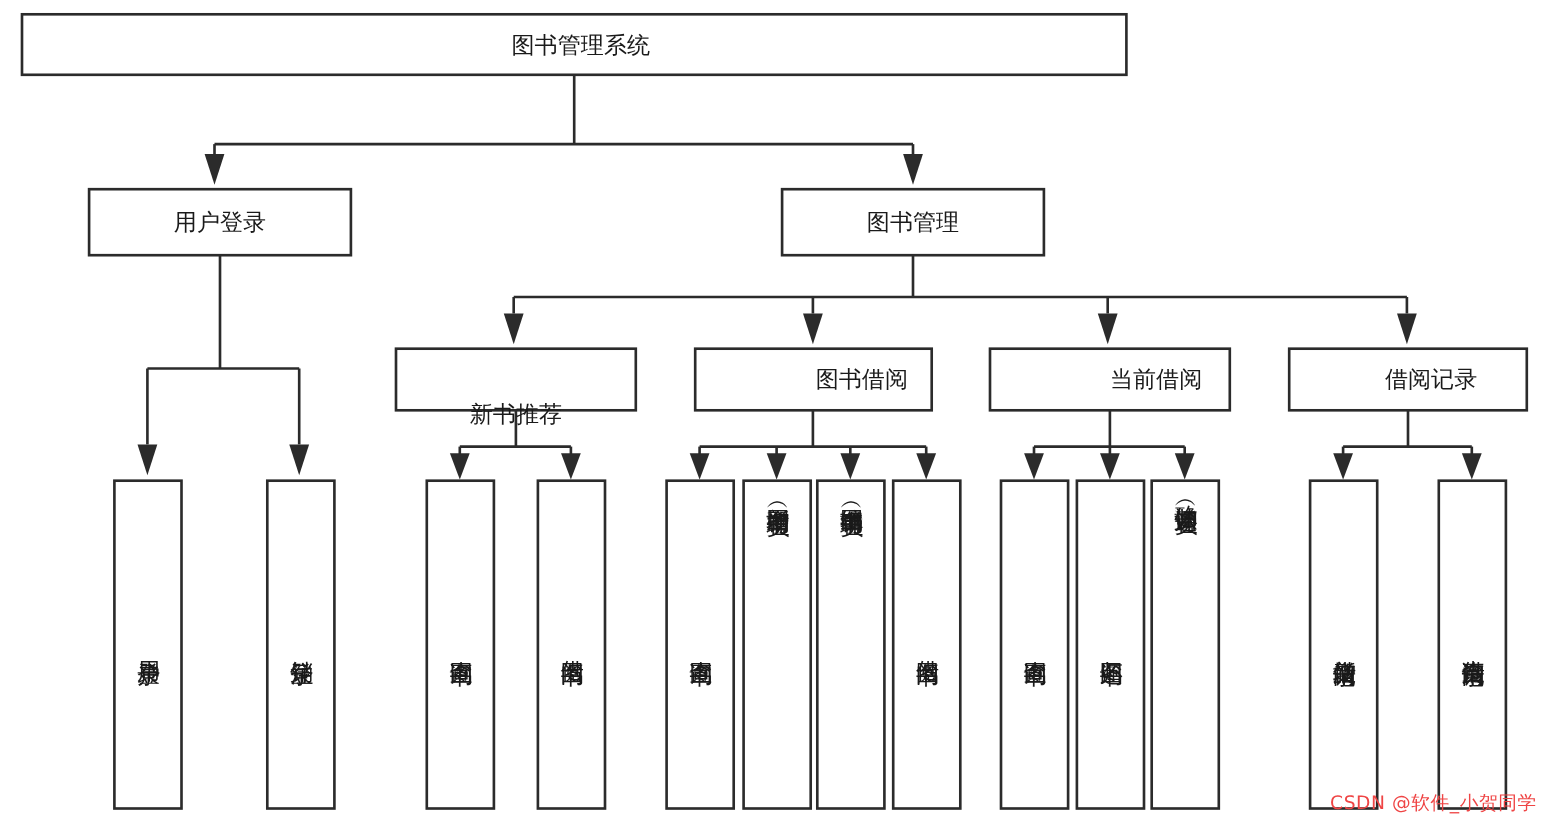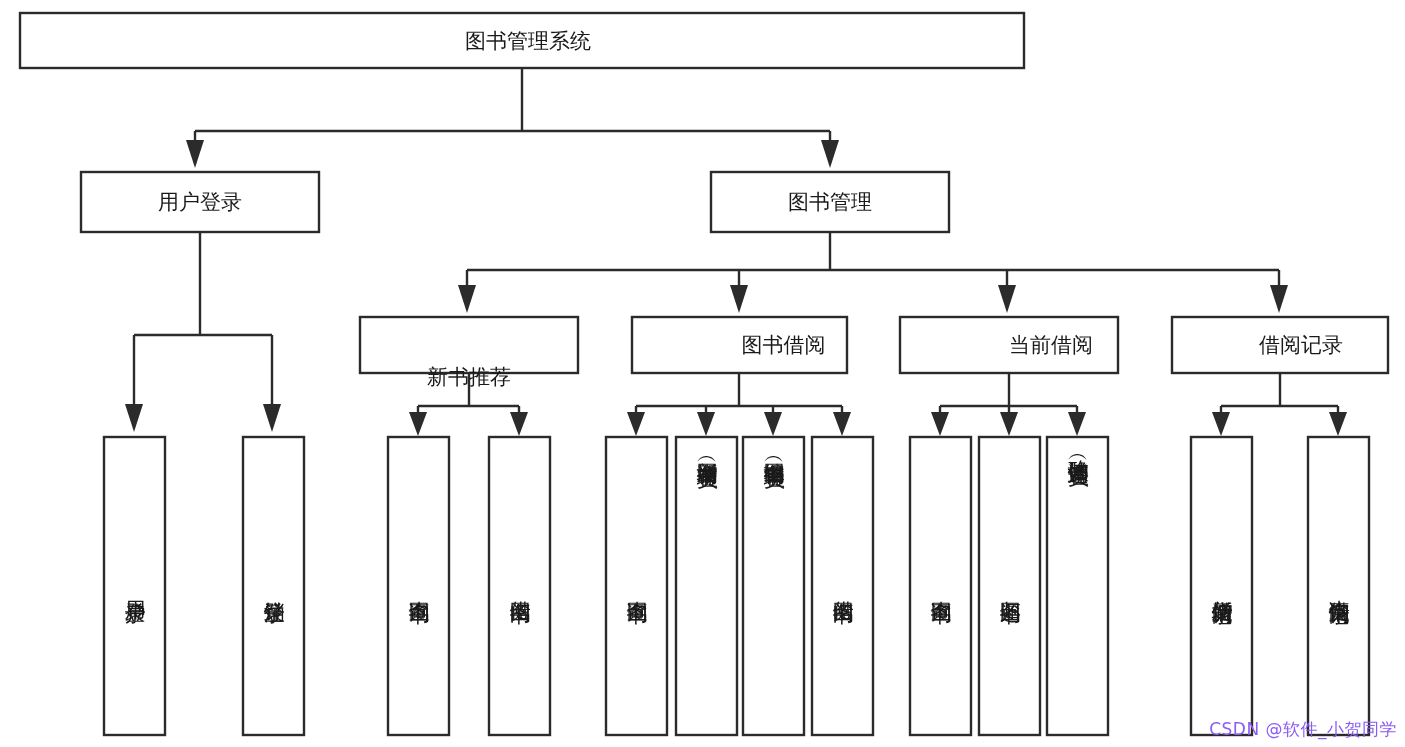--- a/index.html
+++ b/index.html
@@ -67,21 +67,21 @@
     justify-content: center;
     white-space: nowrap;
     pointer-events: none;
   }
   #watermark {
     position: absolute;
     right: 8px;
     bottom: 6px;
     font-family: "DejaVu Sans", "Liberation Sans", sans-serif;
     font-size: 17px;
-    color: #8b5cf6;
+    color: #ef4444;
     letter-spacing: 0.5px;
     white-space: nowrap;
   }
 </style>
 </head>
 <body>
 
 <div id="diagram-root">
 
   <svg class="diagram" viewBox="0 0 1405 747" xmlns="http://www.w3.org/2000/svg">

